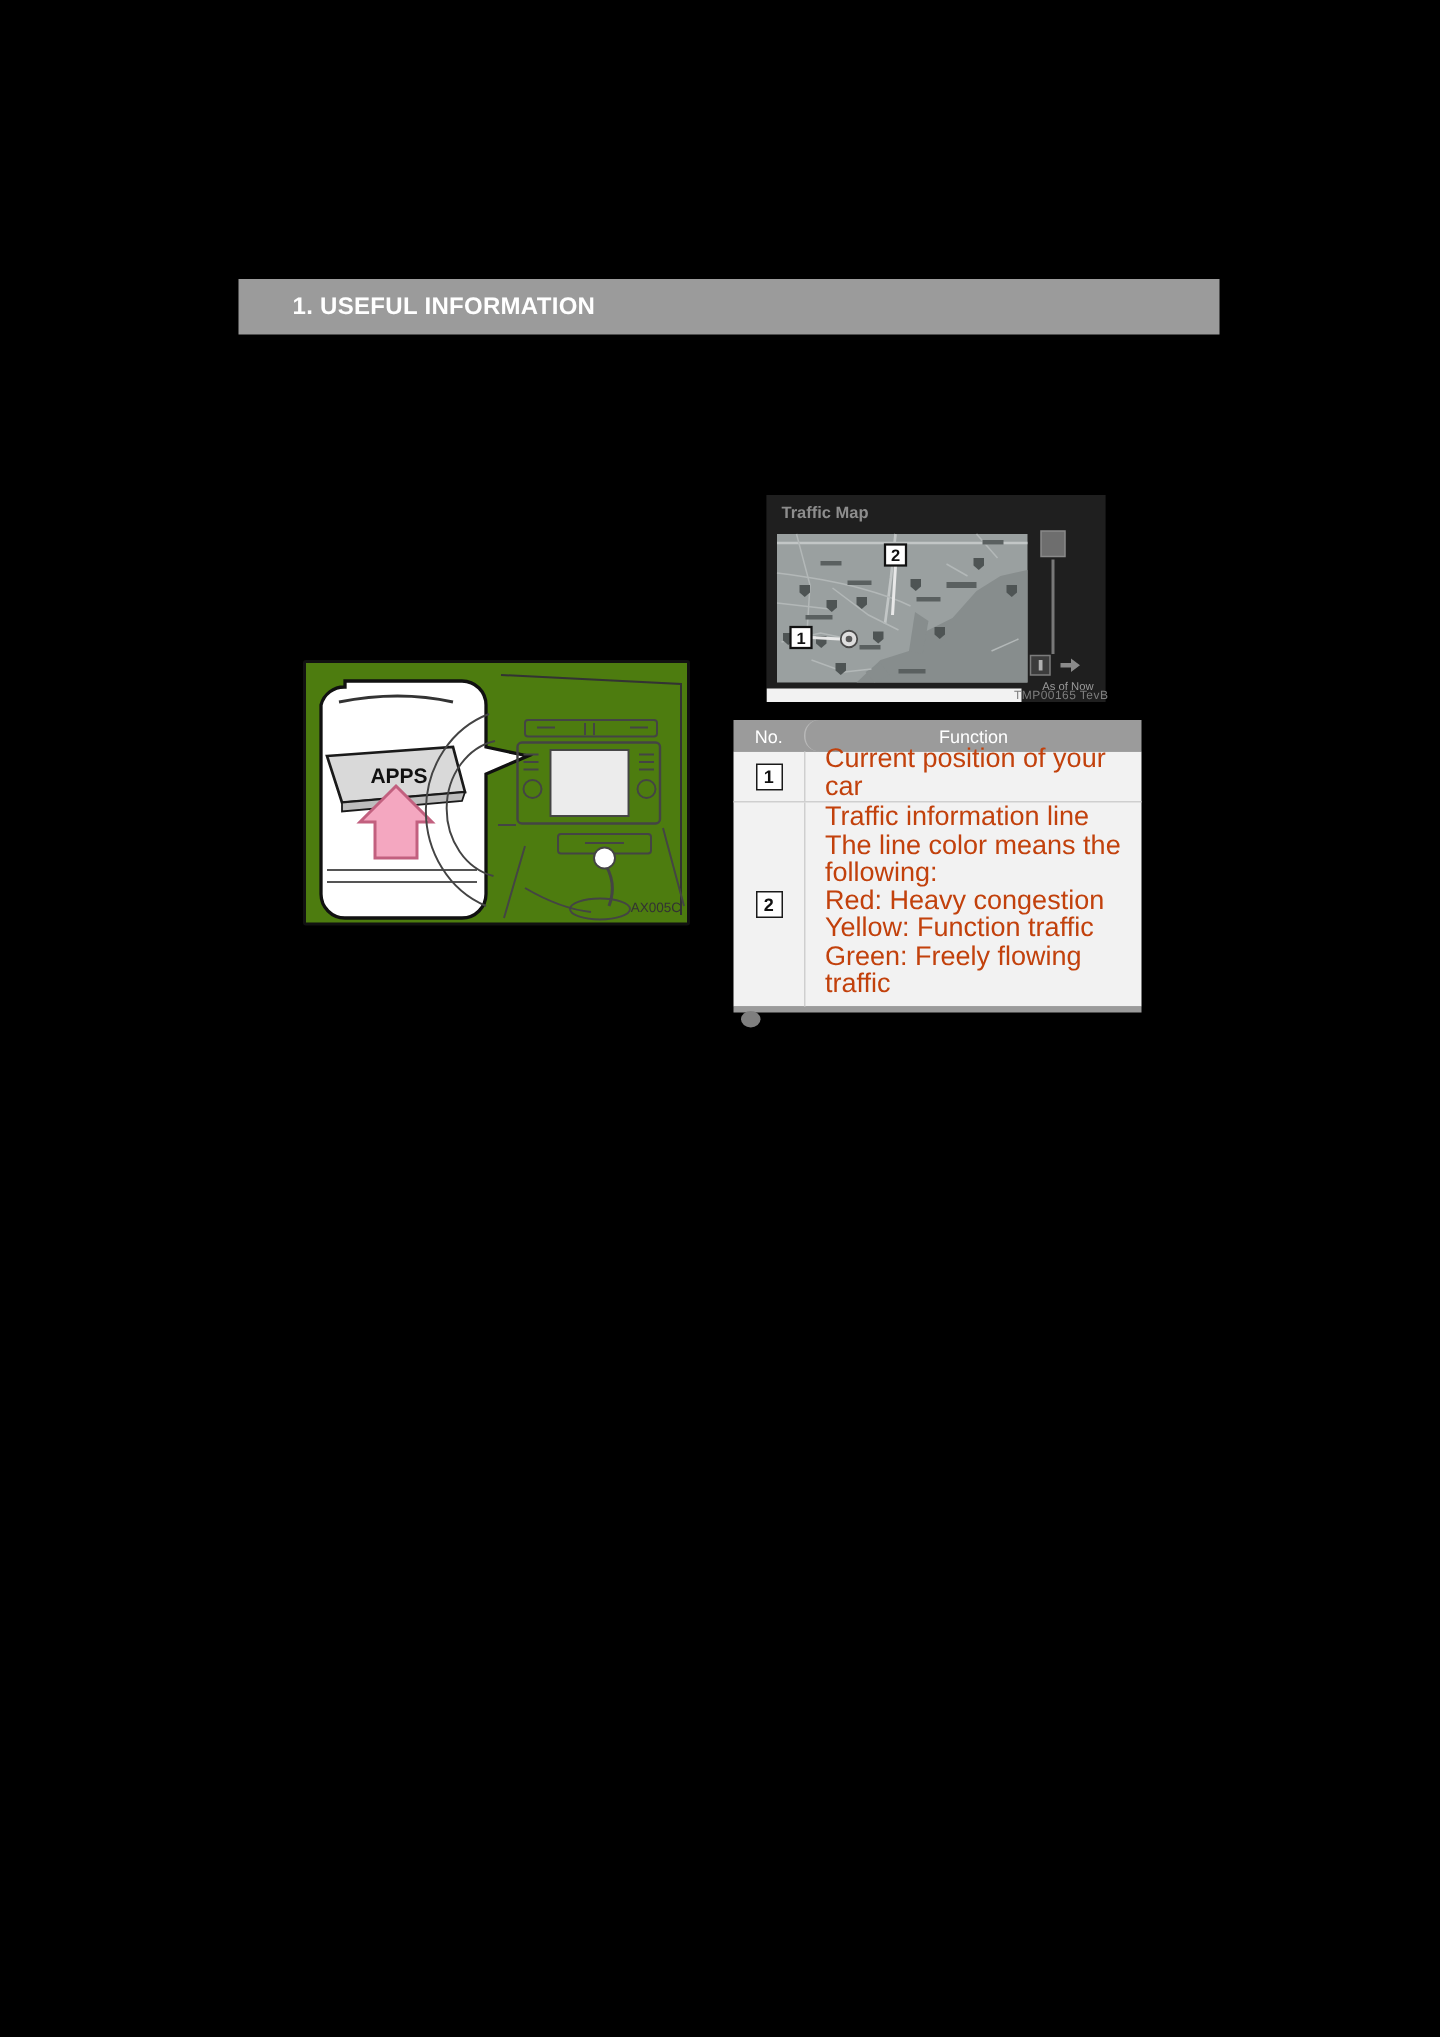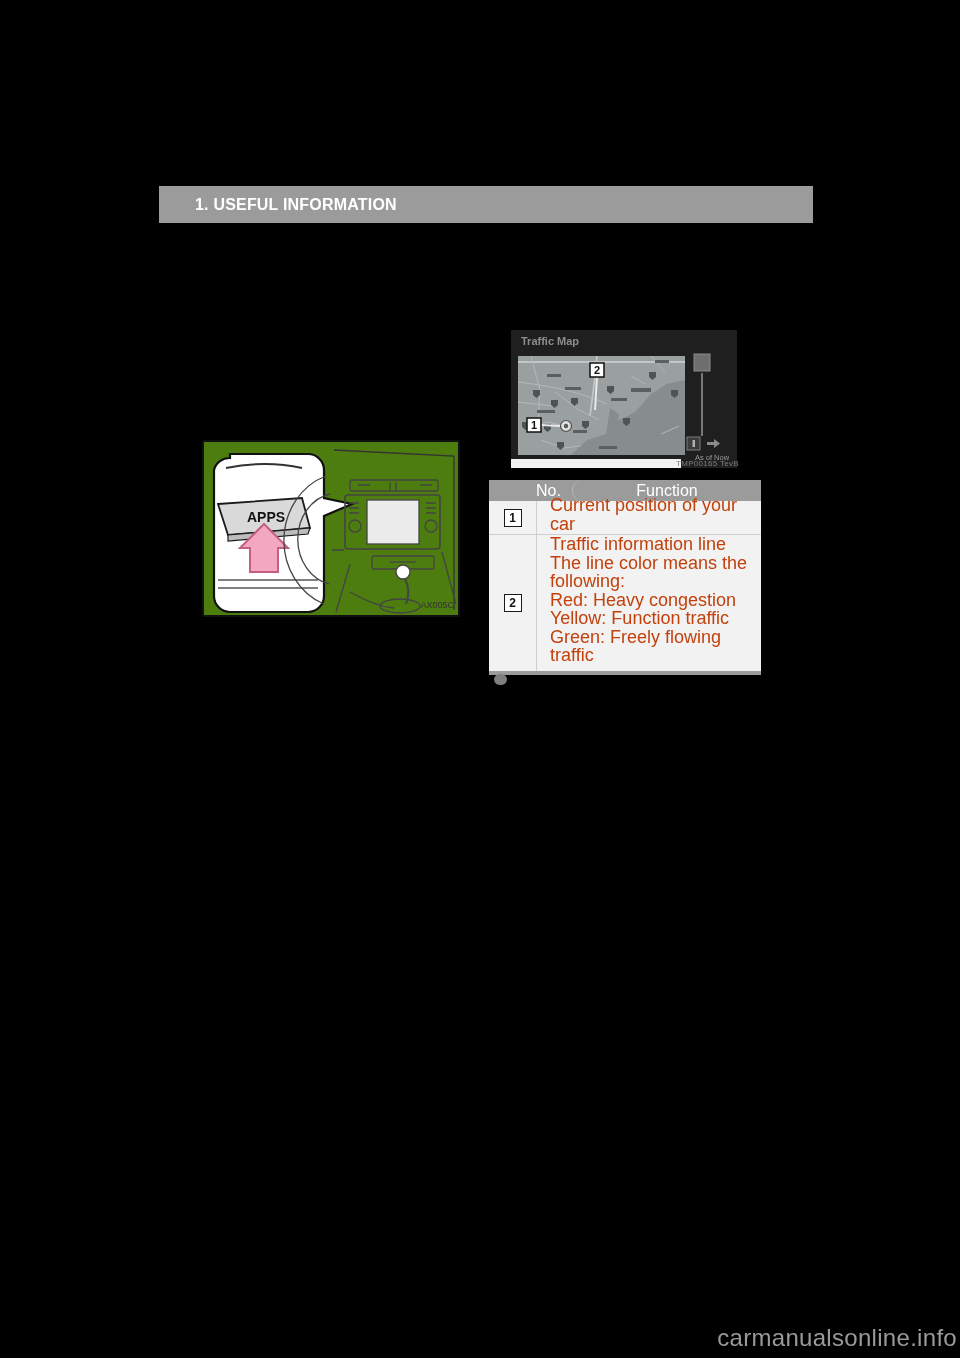--- a/index.html
+++ b/index.html
@@ -25,21 +25,21 @@
   
   .figure{left:202px;top:440px;width:258px;height:177px;background:#4d7c0f;
         border:2px solid #111;border-radius:2px;box-sizing:border-box;}
 
   
   .mappanel{left:511px;top:330px;width:226px;height:138px;background:#1f1f1f;}
   .mapcode{left:676px;top:459px;width:90px;color:#7e7e7e;font-size:8px;letter-spacing:.3px;}
 
   
   .tbl{left:489px;top:480px;width:272px;border-bottom:4px solid #9b9b9b;box-sizing:border-box;}
-  .tbl-header{display:flex;height:21px;background:#9b9b9b;color:#fff;font-size:16px;padding-left:36px;}
+  .tbl-header{display:flex;height:21px;background:#9b9b9b;color:#fff;font-size:12px;}
   .tbl-header .c1{width:47px;display:flex;align-items:center;justify-content:center;}
   .tbl-header .c2{flex:1;display:flex;align-items:center;justify-content:center;border-left:1px solid #b8b8b8;border-radius:10px;}
   .tbl-row{display:flex;background:#f2f2f2;}
   .tbl-row + .tbl-row{border-top:1px solid #cfcfcf;}
   .tbl-row .c1{width:47px;display:flex;align-items:center;justify-content:center;}
   .tbl-row .c2{flex:1;border-left:1px solid #cfcfcf;color:#c2410c;font-size:18px;
         padding:0 6px 6px 13px;box-sizing:border-box;display:flex;flex-direction:column;justify-content:center;}
   .tbl-row.r1{height:33px;}
   .tbl-row.r2{min-height:98px;}
   .tbl-row .c2 .ln{line-height:18.5px;}
@@ -209,15 +209,14 @@
         <div class="ln">The line color means the following:</div>
         <div class="ln">Red: Heavy congestion</div>
         <div class="ln">Yellow: Function traffic</div>
         <div class="ln">Green: Freely flowing traffic</div>
       </div>
     </div>
   </div>
 
   <div class="abs bullet"></div>
 
-  <div class="abs watermark">carmanualsonline.info</div>
 
 </div>
 
 </body></html>

